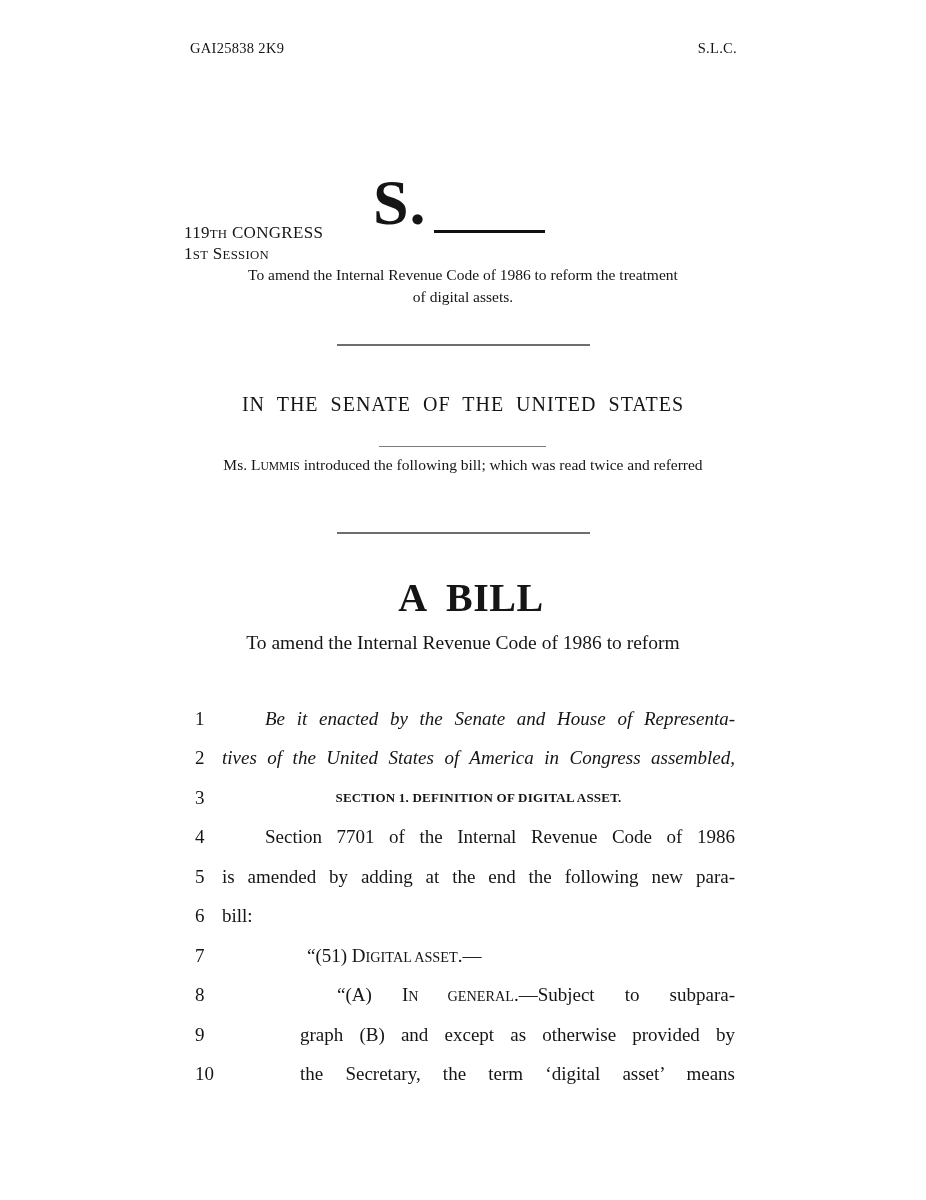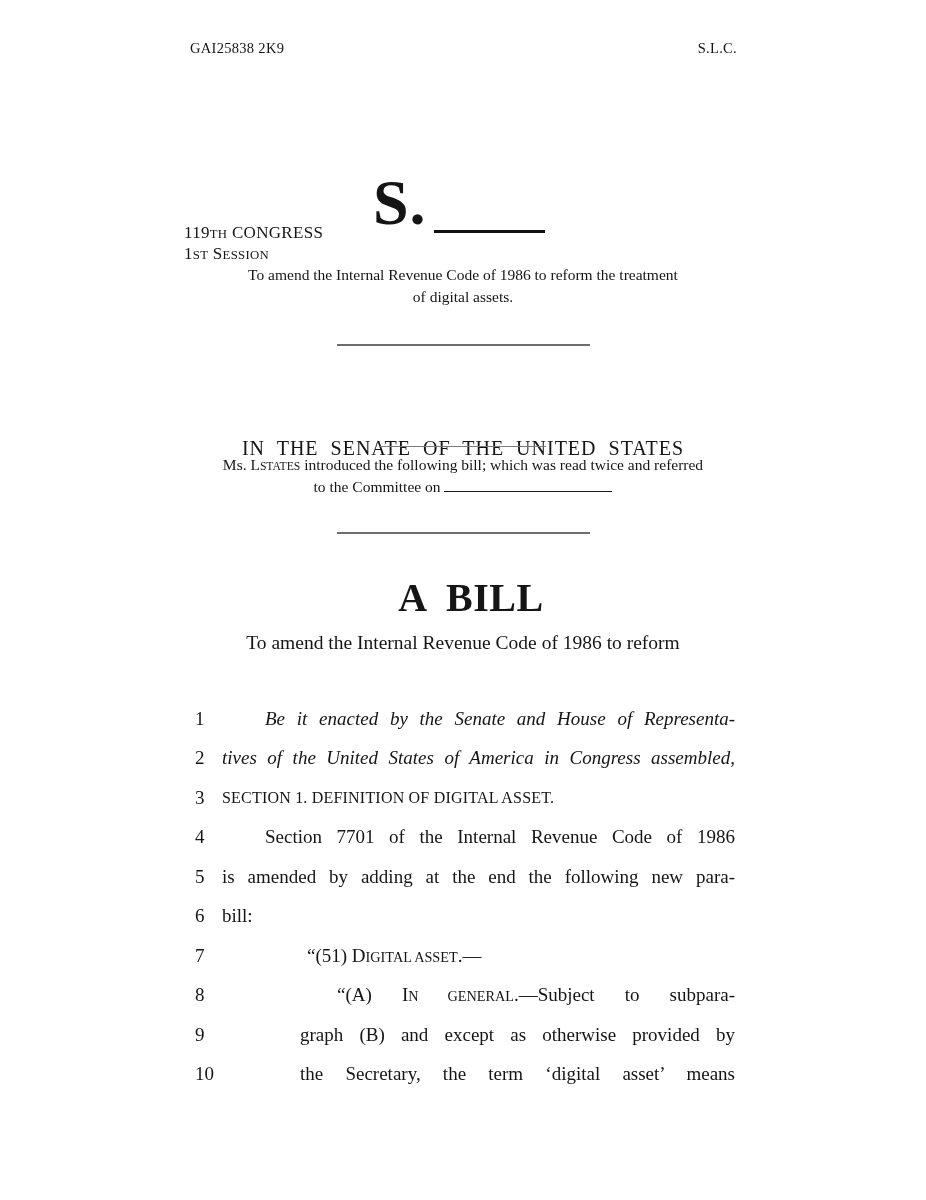--- a/index.html
+++ b/index.html
@@ -35,21 +35,21 @@
     text-align:center; font-size:15.5px; line-height:21.5px;
   }
   
   .rule { position:absolute; height:0; }
   .rule1 { top:344px; left:337px; width:253px; border-top:2px solid #6e6e6e; }
   .rule2 { top:446px; left:379px; width:167px; border-top:1.5px solid #7c7c7c; }
   .rule3 { top:532px; left:337px; width:253px; border-top:2px solid #6e6e6e; }
   
   .senate {
     position:absolute; top:393px; left:0; width:926px; text-align:center;
-    font-size:20px; letter-spacing:1px; word-spacing:6px;margin-top:44px;
+    font-size:20px; letter-spacing:1px; word-spacing:6px;
   }
   
   .intro {
     position:absolute; top:455px; left:98px; width:730px;
     text-align:center; font-size:15.5px; line-height:20px;
   }
   .blank { display:inline-block; height:12px; border-bottom:1.5px solid #1a1a1a; }
   
   .abill {
     position:absolute; top:574px; left:8px; width:926px; text-align:center;
@@ -59,21 +59,21 @@
     position:absolute; top:627px; left:0; width:926px; text-align:center;
     font-size:19.5px; line-height:31px;
   }
   
   .bill-body { position:absolute; top:707px; left:195px; width:540px; font-size:19px; }
   .bline { display:flex; height:39.45px; line-height:24px; }
   .lnum { flex:none; width:27px; text-align:left; }
   .ltext { flex:1; }
   .ltext.justify { text-align:justify; text-align-last:justify; }
   .ltext.italic { font-style:italic; }
-  .ltext.heading { font-weight:normal; font-size:16px; letter-spacing:0.2px; line-height:23px; }
+  .ltext.heading { font-weight:bold; font-size:13px; letter-spacing:0.2px; line-height:23px;text-align:center; }
   .indent1 { padding-left:43px; }
   .indent2 { padding-left:85px; }
   .indent2b { padding-left:78px; }
   .indent3 { padding-left:115px;font-family:Liberation Serif, serif; }
 </style>
 </head>
 <body>
 
 <div class="page">
 
@@ -95,22 +95,21 @@
     <div>of digital assets.</div>
   </div>
 
   <div class="rule rule1"></div>
 
   <div class="senate">IN THE SENATE OF THE UNITED STATES</div>
 
   <div class="rule rule2"></div>
 
   <div class="intro">
-    <div><span>Ms. L</span><span class="sc">STATES</span><span> introduced the following bill; which was read twice and referred</span></div>
-    <div><span>to the Committee on </span><span class="blank" style="width: 168px;"></span></div>
+    <div><span>Ms. L</span><span class="sc">UMMIS</span><span> introduced the following bill; which was read twice and referred</span></div>
   </div>
 
   <div class="rule rule3"></div>
 
   <div class="abill">A BILL</div>
 
   <div class="subtitle">
     <div>To amend the Internal Revenue Code of 1986 to reform</div>
   </div>
 

